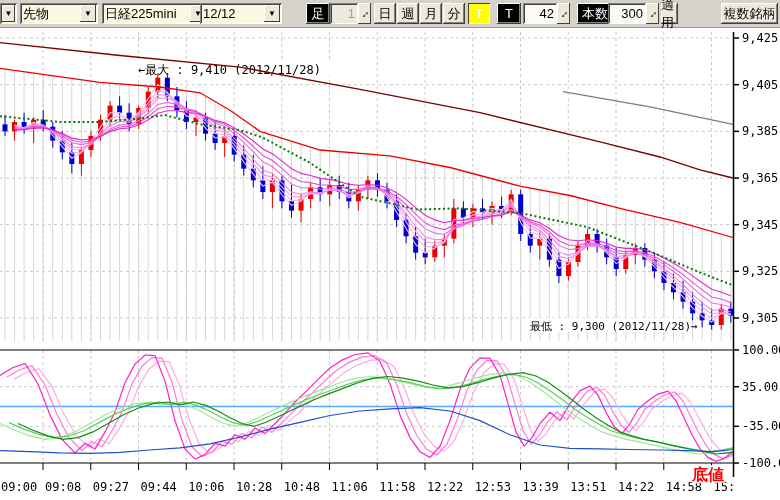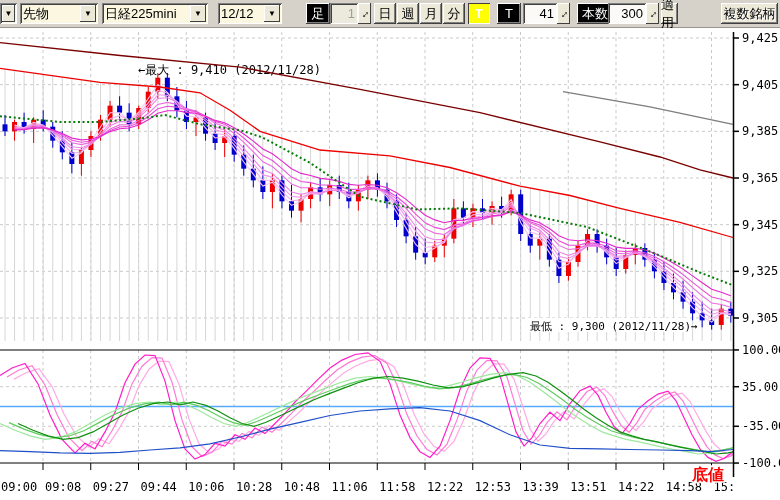--- a/index.html
+++ b/index.html
@@ -40,36 +40,36 @@
       <div class="dbtn">▼</div>
     </div>
     <div class="tb combo" style="left:20px;width:78px">
       <span class="val">先物</span>
       <div class="dbtn">▼</div>
     </div>
     <div class="tb combo" style="left:102px;width:106px">
       <span class="val">日経225mini</span>
       <div class="dbtn">▼</div>
     </div>
-    <div class="tb combo" style="left:218px;width:64px">
+    <div class="tb combo" style="left:200px;width:82px">
       <span class="val">12/12</span>
       <div class="dbtn">▼</div>
     </div>
     <div class="tb btn black" style="left:306px;width:24px">足</div>
     <div class="tb field disabled" style="left:330px;width:28px">1</div>
     <div class="tb spin" style="left:358px">
         <span class="diag">↔</span>
       </div>
     <div class="tb btn" style="left:374px;width:22px">日</div>
     <div class="tb btn" style="left:397px;width:22px">週</div>
     <div class="tb btn" style="left:420px;width:22px">月</div>
     <div class="tb btn" style="left:443px;width:22px">分</div>
     <div class="tb btn yellow" style="left:468px;width:22px">T</div>
     <div class="tb btn black" style="left:497px;width:24px">T</div>
-    <div class="tb field" style="left:523px;width:34px">41</div>
+    <div class="tb field" style="left:523px;width:34px">42</div>
     <div class="tb spin" style="left:557px">
         <span class="diag">↔</span>
       </div>
     <div class="tb btn black" style="left:577px;width:36px">本数</div>
     <div class="tb field" style="left:608px;width:38px">300</div>
     <div class="tb spin" style="left:646px">
         <span class="diag">↔</span>
       </div>
     <div class="tb btn" style="left:661px;width:17px">適用</div>
     <div class="tb btn disabled" style="left:721px;width:57px">複数銘柄</div>

